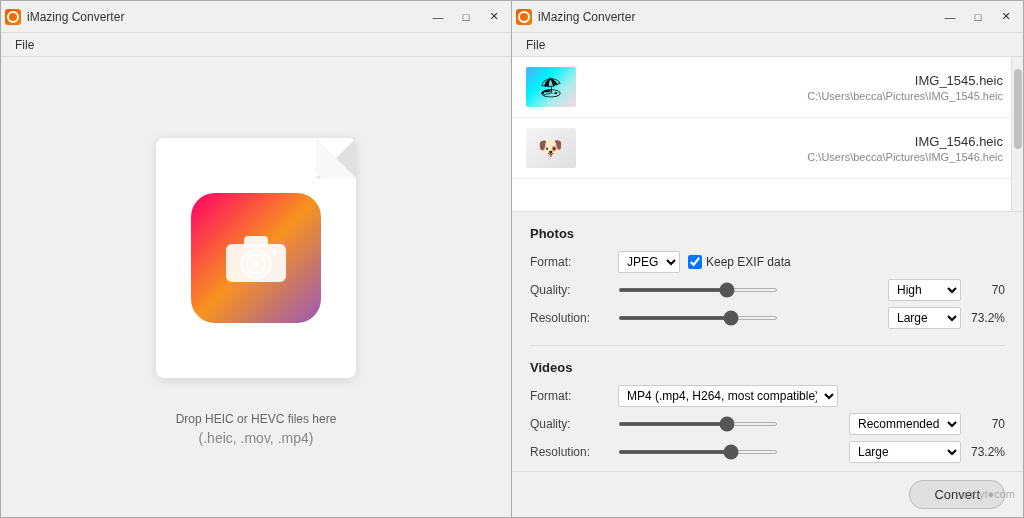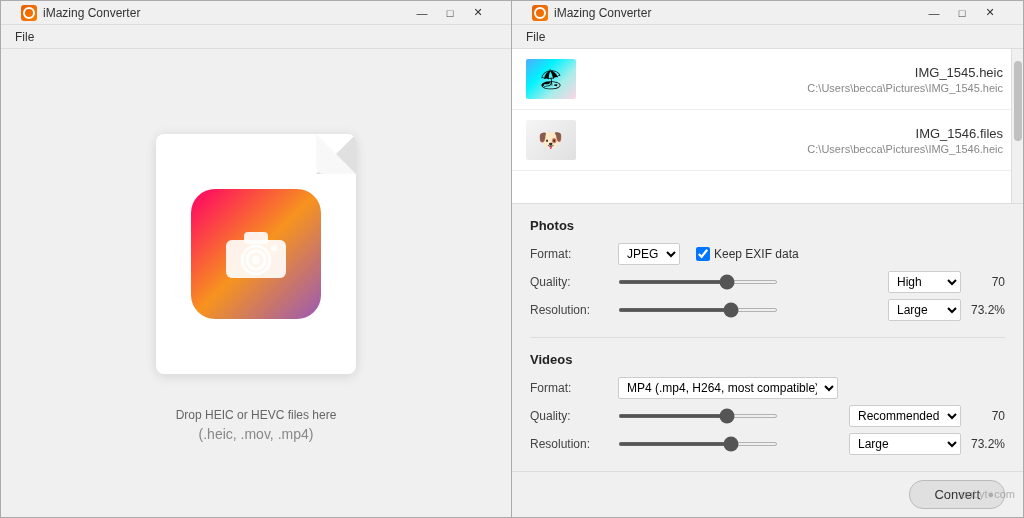--- a/index.html
+++ b/index.html
@@ -29,24 +29,24 @@
       background: #f0f0f0;
       border: 1px solid #aaa;
       border-left: none;
       display: flex;
       flex-direction: column;
       flex-shrink: 0;
     }
 
     .title-bar {
       background: #f0f0f0;
-      height: 24px;
-      display: flex;
-      align-items: center;
-      padding: 0 20px;
+      height: 32px;
+      display: flex;
+      align-items: center;
+      padding: 0 4px;
       border-bottom: 1px solid #ddd;
       user-select: none;
     }
     .title-bar-icon {
       width: 16px;
       height: 16px;
       margin-right: 6px;
       background: linear-gradient(135deg, #e85d04, #f77f00);
       border-radius: 3px;
       display: flex;
@@ -289,21 +289,21 @@
 
     .settings-label {
       font-size: 12px;
       color: #444;
       text-align: left;
     }
 
     .format-row {
       display: flex;
       align-items: center;
-      gap: 16px;
+      gap: 8px;
     }
 
     select {
       height: 22px;
       font-size: 12px;
       border: 1px solid #ccc;
       background: white;
       padding: 0 4px;
       cursor: pointer;
       border-radius: 2px;
@@ -457,21 +457,21 @@
         <div class="file-info">
           <div class="file-name">IMG_1545.heic</div>
           <div class="file-path">C:\Users\becca\Pictures\IMG_1545.heic</div>
         </div>
       </div>
       <div class="file-item">
         <div class="file-thumb">
           <div class="thumb-2"></div>
         </div>
         <div class="file-info">
-          <div class="file-name">IMG_1546.files</div>
+          <div class="file-name">IMG_1546.heic</div>
           <div class="file-path">C:\Users\becca\Pictures\IMG_1546.heic</div>
         </div>
       </div>
       <div class="file-list-scrollbar">
         <div class="scrollbar-thumb"></div>
       </div>
     </div>
 
     <div class="settings-area">
 

